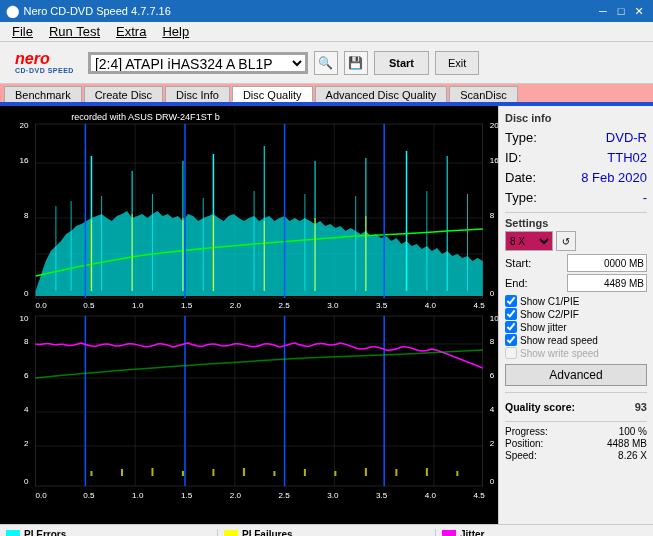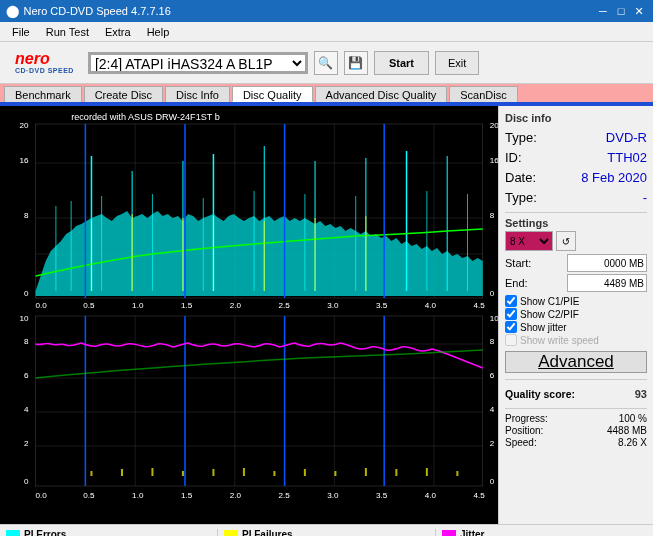--- a/index.html
+++ b/index.html
@@ -6,21 +6,21 @@
     body { width: 653px; height: 536px; background: #f0f0f0; font-family: 'Segoe UI', Tahoma, sans-serif; font-size: 11px; overflow: hidden; }
     
     
     .title-bar { background: #1a6bbc; color: white; height: 22px; display: flex; align-items: center; justify-content: space-between; padding: 0 6px; font-size: 11px; }
     .title-bar-left { display: flex; align-items: center; gap: 4px; }
     .title-bar-controls { display: flex; gap: 2px; }
     .title-btn { background: none; border: none; color: white; cursor: pointer; width: 16px; height: 16px; font-size: 11px; display: flex; align-items: center; justify-content: center; }
     
     
     .menu-bar { background: #f0f0f0; height: 20px; display: flex; align-items: center; padding: 0 4px; border-bottom: 1px solid #ccc; }
-    .menu-item { padding: 2px 8px; cursor: pointer; font-size: 11px; }
+    .menu-item { padding: 2px 8px; cursor: pointer; font-size: 13px; text-decoration: underline; }
     
     
     .toolbar { background: #f0f0f0; height: 42px; display: flex; align-items: center; padding: 0 15px; gap: 6px; border-bottom: 1px solid #ccc; }
     .nero-logo { display: flex; flex-direction: column; align-items: flex-start; margin-right: 8px; }
     .nero-text { color: #ff0000; font-size: 16px; font-weight: bold; font-style: italic; line-height: 1; }
     .nero-sub { color: #2255aa; font-size: 7px; font-weight: bold; letter-spacing: 0.5px; }
     .drive-select { height: 22px; font-size: 14px; width: 220px; border: 3px solid #a3a3a3; background: white; }
     .toolbar-icon-btn { width: 24px; height: 24px; border: 1px solid #aaa; background: #f5f5f5; cursor: pointer; display: flex; align-items: center; justify-content: center; font-size: 12px; }
     .start-btn { height: 24px; padding: 0 14px; background: #e8e8e8; border: 1px solid #aaa; cursor: pointer; font-size: 11px; font-weight: bold; }
     .exit-btn { height: 24px; padding: 0 12px; background: #e8e8e8; border: 1px solid #aaa; cursor: pointer; font-size: 11px; }
@@ -48,21 +48,21 @@
     .refresh-btn { width: 20px; height: 20px; border: 1px solid #aaa; background: #f0f0f0; cursor: pointer; font-size: 10px; display: flex; align-items: center; justify-content: center; }
     
     .field-row { display: flex; align-items: center; justify-content: space-between; margin-bottom: 2px; }
     .field-input { width: 80px; height: 18px; border: 1px solid #aaa; font-size: 10px; padding: 6px 2px; background: white; text-align: right; }
     
     .checkbox-row { display: flex; align-items: center; gap: 3px; margin-bottom: 1px; }
     .checkbox-row input { width: 12px; height: 12px; }
     .checkbox-row label { font-size: 10px; }
     .checkbox-disabled { color: #aaa; }
     
-    .advanced-btn { width: 100%; height: 22px; background: #e0e0e0; border: 1px solid #999; cursor: pointer; font-size: 17px; margin-top: 4px; text-decoration: underline; }
+    .advanced-btn { width: 100%; height: 22px; background: #e0e0e0; border: 1px solid #999; cursor: pointer; font-size: 12px; margin-top: 4px; }
     
     .quality-score-row { display: flex; justify-content: space-between; align-items: center; margin-top: 4px; }
     .quality-label { font-size: 10.5px; font-weight: bold; }
     .quality-val { font-size: 11px; font-weight: bold; color: #333; }
     
     .progress-section { margin-top: 4px; border-top: 1px solid #ccc; padding-top: 4px; }
     .progress-row { display: flex; justify-content: space-between; font-size: 10px; margin-bottom: 1px; }
     
     
     .stats-bar { height: 62px; background: #f0f0f0; border-top: 1px solid #ccc; display: flex; padding: 4px 6px; gap: 0; }
@@ -326,20 +326,24 @@
           <label>Show C1/PIE</label>
         </div>
         <div class="checkbox-row">
           <input type="checkbox" checked="" style="">
           <label>Show C2/PIF</label>
         </div>
         <div class="checkbox-row">
           <input type="checkbox" checked="" style="">
           <label>Show jitter</label>
         </div>
+        <div class="checkbox-row">
+          <input type="checkbox" checked="" style="">
+          <label>Show read speed</label>
+        </div>
         <div class="checkbox-row checkbox-disabled">
           <input type="checkbox" disabled="" style="">
           <label class="checkbox-disabled">Show write speed</label>
         </div>
       </div>
       
       <button class="advanced-btn">Advanced</button>
     </div>
 
     <div style="border-top:1px solid #ccc; margin-top:2px; padding-top:4px;">

